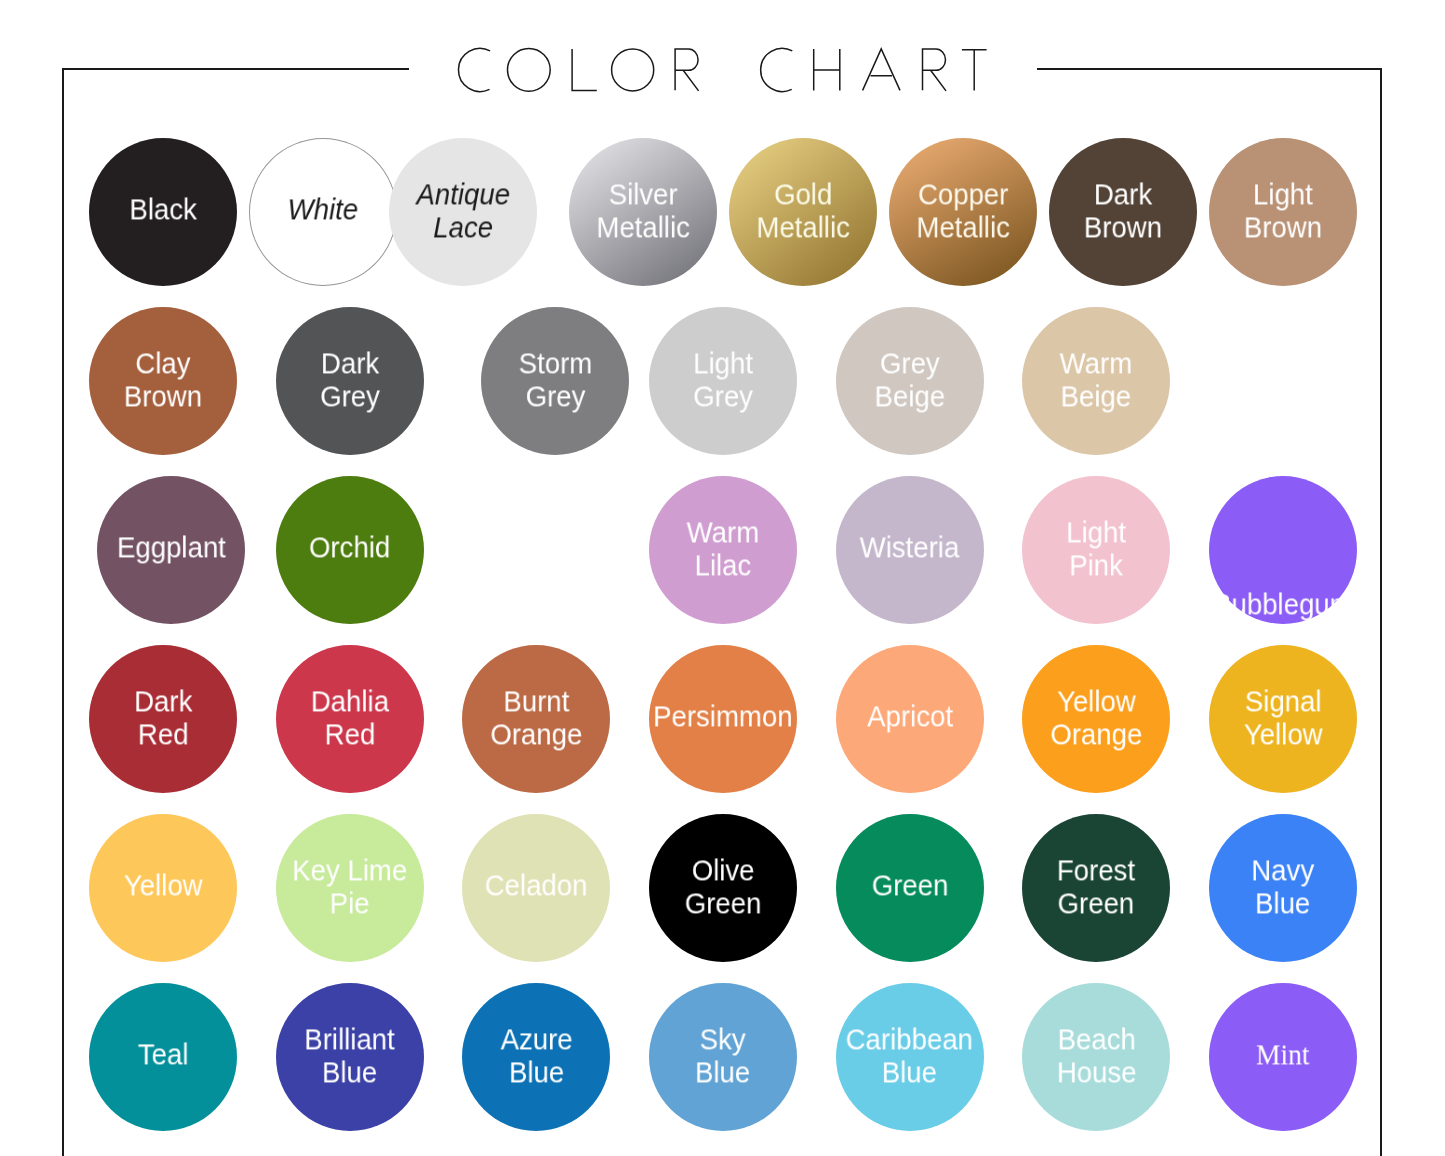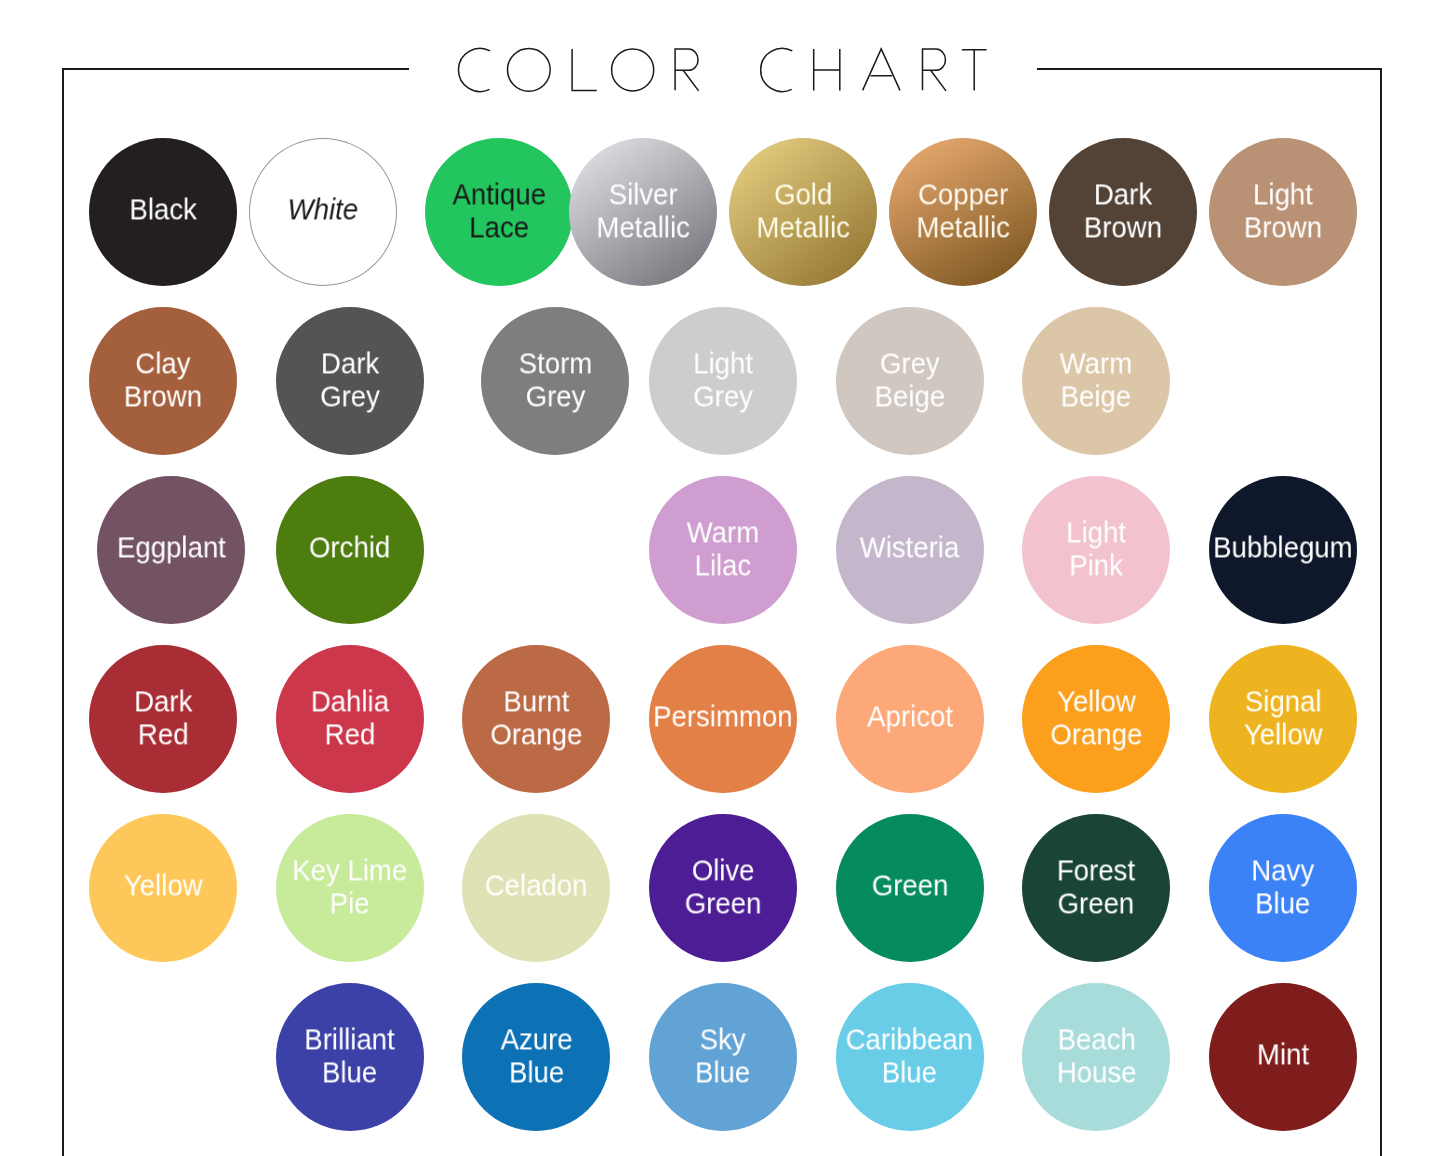--- a/index.html
+++ b/index.html
@@ -63,21 +63,21 @@
     </svg>
   </div>
 
   <div id="grid">
       <div class="swatch" style="left: 0px; top: 0px; background: rgb(35, 31, 32);">
         <div class="label" style="color: rgb(255, 255, 255);">Black</div>
       </div>
       <div class="swatch" style="left: 160px; top: 0px; background: rgb(255, 255, 255); box-shadow: rgb(149, 149, 149) 0px 0px 0px 1px inset; font-style: italic;">
         <div class="label" style="color: rgb(26, 26, 26);">White</div>
       </div>
-      <div class="swatch" style="left: 336px; top: 0px; background: #22c55e;">
+      <div class="swatch" style="left: 300px; top: 0px; background: #e5e5e5; font-style: italic;">
         <div class="label two-line" style="color: rgb(26, 26, 26);">Antique
 Lace</div>
       </div>
       <div class="swatch" style="left: 480px; top: 0px; background: linear-gradient(145deg, rgb(233, 233, 237) 0%, rgb(107, 107, 114) 100%);">
         <div class="label two-line" style="color: rgb(255, 255, 255);">Silver
 Metallic</div>
       </div>
       <div class="swatch" style="left: 640px; top: 0px; background: linear-gradient(141deg, rgb(235, 212, 135) 0%, rgb(141, 111, 43) 100%);">
         <div class="label two-line" style="color: rgb(252, 251, 233);">Gold
 Metallic</div>
@@ -128,21 +128,21 @@
         <div class="label two-line" style="color: rgb(255, 255, 255);">Warm
 Lilac</div>
       </div>
       <div class="swatch" style="left: 746.667px; top: 338px; background: rgb(196, 183, 204);">
         <div class="label" style="color: rgb(255, 255, 255);">Wisteria</div>
       </div>
       <div class="swatch" style="left: 933.333px; top: 338px; background: rgb(242, 194, 206);">
         <div class="label two-line" style="color: rgb(255, 255, 255);">Light
 Pink</div>
       </div>
-      <div class="swatch" style="left: 1120px; top: 338px; background: #0f172a;">
+      <div class="swatch" style="left: 1120px; top: 338px; background: #8b5cf6; align-items: flex-end;">
         <div class="label" style="color: rgb(255, 255, 255);">Bubblegum</div>
       </div>
       <div class="swatch" style="left: 0px; top: 507px; background: rgb(169, 45, 53);">
         <div class="label two-line" style="color: rgb(255, 255, 255);">Dark
 Red</div>
       </div>
       <div class="swatch" style="left: 186.667px; top: 507px; background: rgb(204, 55, 76);">
         <div class="label two-line" style="color: rgb(255, 255, 255);">Dahlia
 Red</div>
       </div>
@@ -167,52 +167,55 @@
       <div class="swatch" style="left: 0px; top: 676px; background: rgb(254, 199, 89);">
         <div class="label" style="color: rgb(255, 255, 255);">Yellow</div>
       </div>
       <div class="swatch" style="left: 186.667px; top: 676px; background: rgb(199, 234, 155);">
         <div class="label two-line" style="color: rgb(255, 255, 255);">Key Lime
 Pie</div>
       </div>
       <div class="swatch" style="left: 373.333px; top: 676px; background: rgb(223, 226, 180);">
         <div class="label" style="color: rgb(255, 255, 255);">Celadon</div>
       </div>
-      <div class="swatch" style="left: 560px; top: 676px; background: #4c1d95;">
+      <div class="swatch" style="left: 560px; top: 676px; background: #000000;">
         <div class="label two-line" style="color: rgb(255, 255, 255);">Olive
 Green</div>
       </div>
       <div class="swatch" style="left: 746.667px; top: 676px; background: rgb(5, 139, 92);">
         <div class="label" style="color: rgb(255, 255, 255);">Green</div>
       </div>
       <div class="swatch" style="left: 933.333px; top: 676px; background: rgb(26, 69, 52);">
         <div class="label two-line" style="color: rgb(255, 255, 255);">Forest
 Green</div>
       </div>
       <div class="swatch" style="left: 1120px; top: 676px; background: #3b82f6;">
         <div class="label two-line" style="color: rgb(255, 255, 255);">Navy
 Blue</div>
       </div>
+      <div class="swatch" style="left: 0px; top: 845px; background: rgb(3, 144, 154);">
+        <div class="label" style="color: rgb(255, 255, 255);">Teal</div>
+      </div>
       <div class="swatch" style="left: 186.667px; top: 845px; background: rgb(59, 65, 166);">
         <div class="label two-line" style="color: rgb(255, 255, 255);">Brilliant
 Blue</div>
       </div>
       <div class="swatch" style="left: 373.333px; top: 845px; background: rgb(13, 114, 181);">
         <div class="label two-line" style="color: rgb(255, 255, 255);">Azure
 Blue</div>
       </div>
       <div class="swatch" style="left: 560px; top: 845px; background: rgb(97, 163, 212);">
         <div class="label two-line" style="color: rgb(255, 255, 255);">Sky
 Blue</div>
       </div>
       <div class="swatch" style="left: 746.667px; top: 845px; background: rgb(106, 205, 232);">
         <div class="label two-line" style="color: rgb(255, 255, 255);">Caribbean
 Blue</div>
       </div>
       <div class="swatch" style="left: 933.333px; top: 845px; background: rgb(167, 220, 219);">
         <div class="label two-line" style="color: rgb(255, 255, 255);">Beach
 House</div>
       </div>
-      <div class="swatch" style="left: 1120px; top: 845px; background: #7f1d1d;">
+      <div class="swatch" style="left: 1120px; top: 845px; background: #8b5cf6; font-family: Liberation Serif, serif;">
         <div class="label" style="color: rgb(255, 255, 255);">Mint</div>
       </div>
     </div>
 </div>
 
 </body></html>

